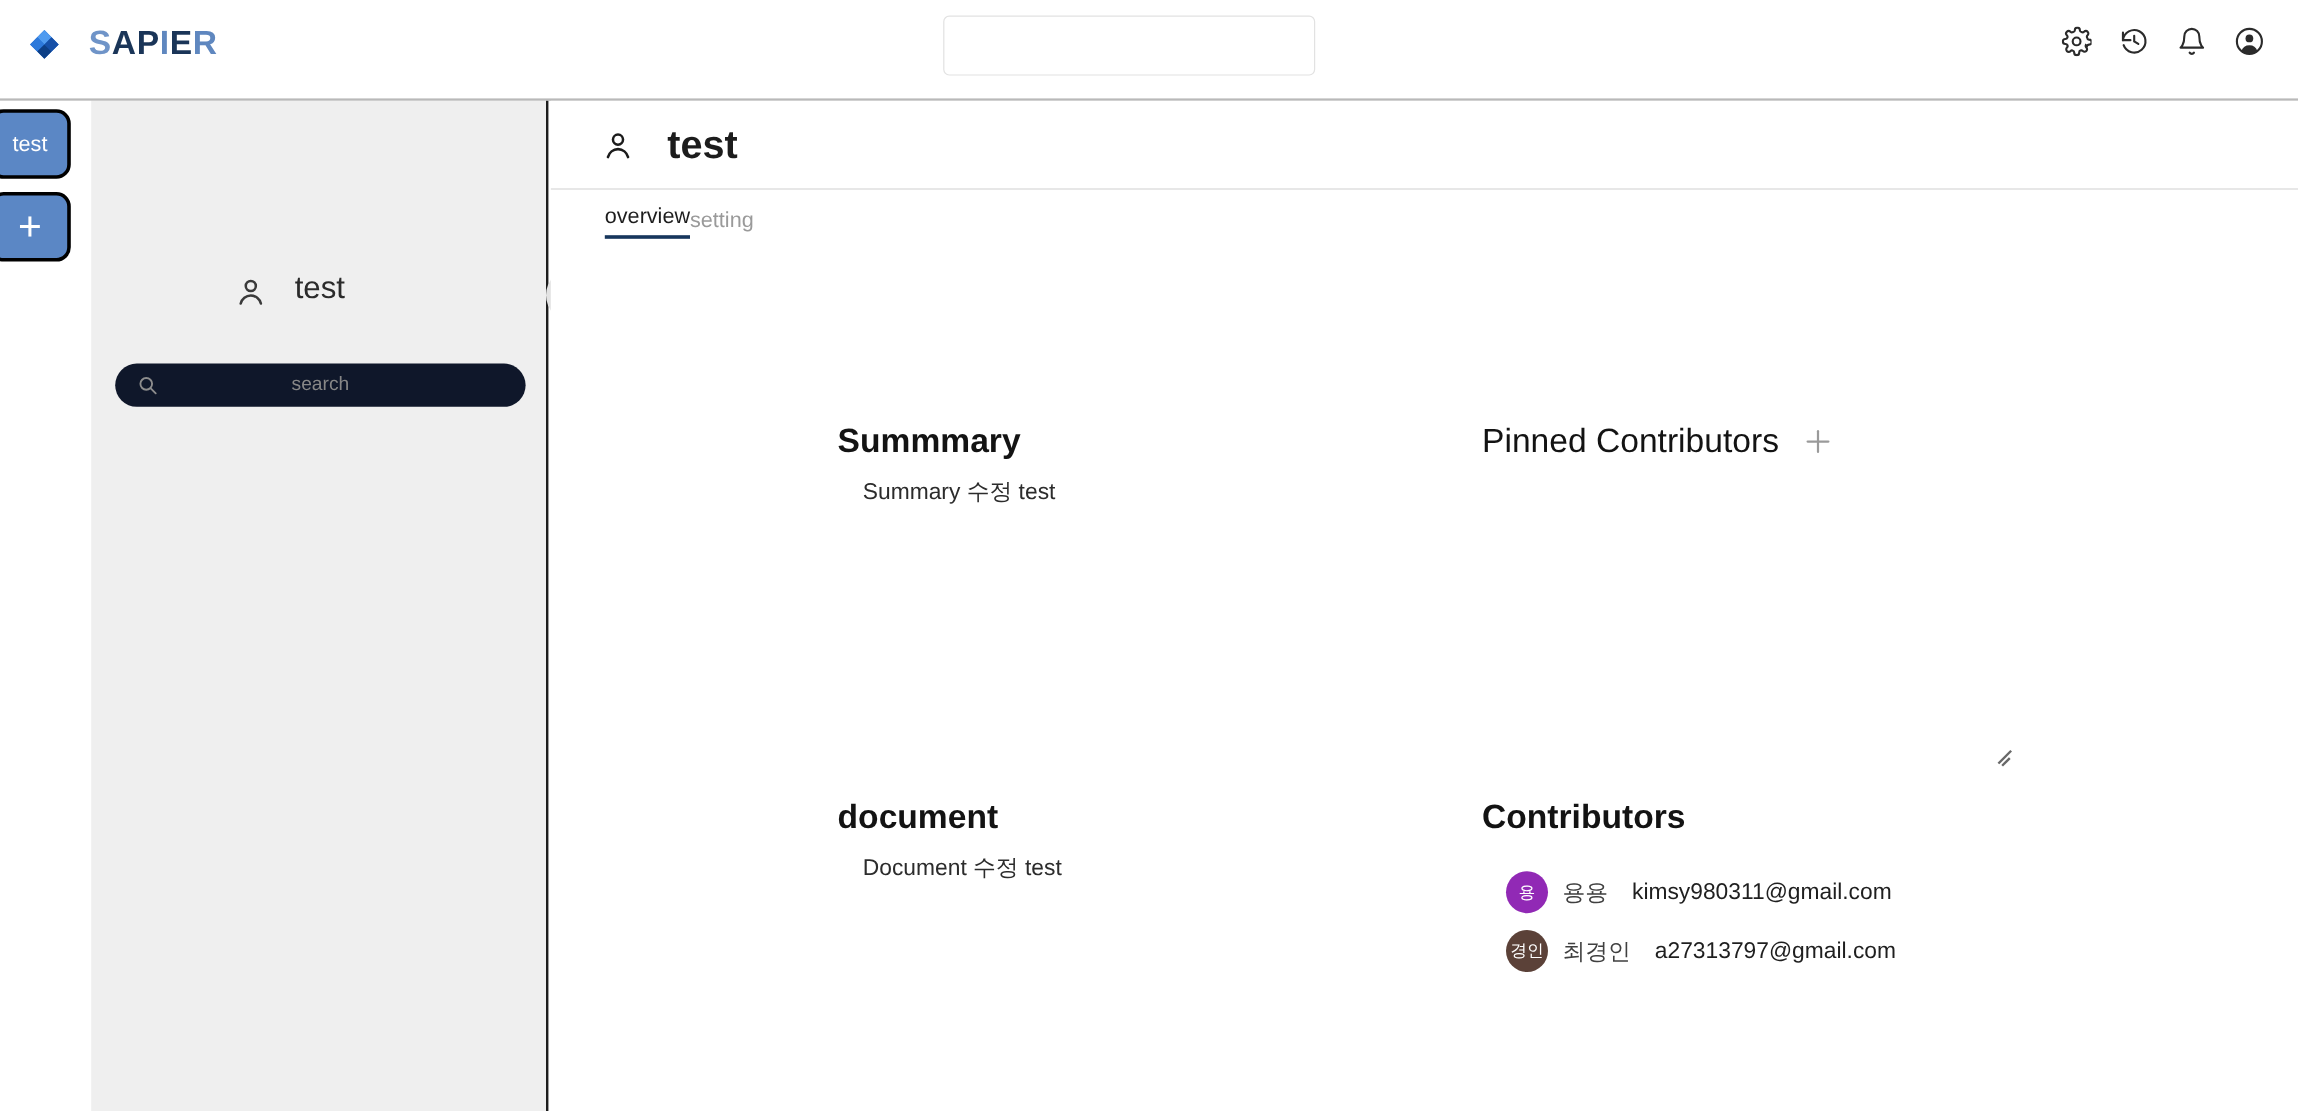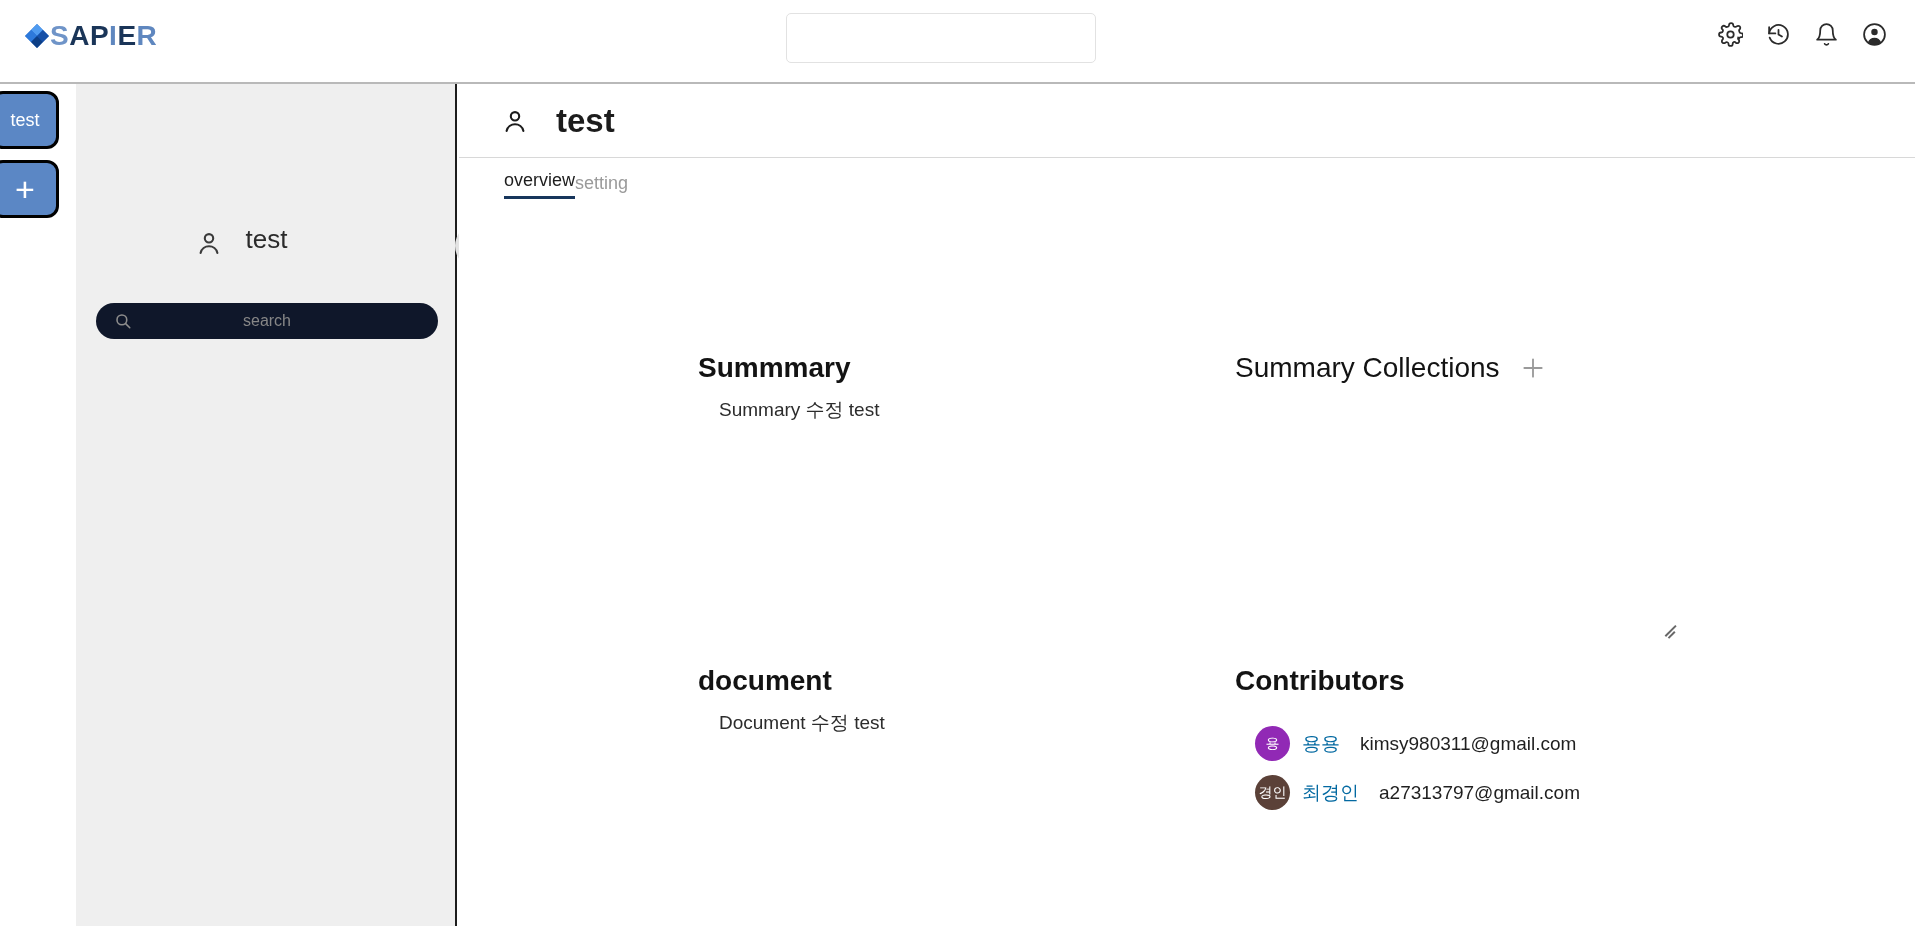--- a/index.html
+++ b/index.html
@@ -14,21 +14,21 @@
   
   .topbar {
     position: absolute; left: 0; top: 0;
     width: 1915px; height: 84px;
     background: #ffffff;
     border-bottom: 2px solid #b9b9b9;
     display: flex; align-items: center;
   }
   .logo-wrap {
     position: absolute; left: 24px; top: 22px;
-    display: flex; align-items: center; gap: 0;
+    display: flex; align-items: flex-end; gap: 24px;
   }
   .logo-gem { width: 26px; height: 26px; display: block; }
   .logo-text {
     font-size: 28px; font-weight: bold; letter-spacing: 0.5px;
     line-height: 1;
   }
   .logo-text .c1 { color: #6f94c8; }
   .logo-text .c2 { color: #1a3558; }
   .logo-text .c3 { color: #5f87bf; }
   .logo-text .c4 { color: #1a3558; }
@@ -186,21 +186,21 @@
   .contrib-row {
     display: flex; align-items: center; height: 49px; gap: 12px;
   }
   .avatar {
     width: 35px; height: 35px; border-radius: 50%;
     color: #ffffff; font-size: 14px;
     display: flex; align-items: center; justify-content: center;
     flex: 0 0 auto; font-family: "Liberation Sans", sans-serif;
   }
   .contrib-name {
-    font-size: 19px; color: #0369a1;
+    font-size: 19px; color: #404040;
     font-family: "Liberation Sans", sans-serif;
   }
   .contrib-email {
     font-size: 19px; color: #1f1f1f; margin-left: 8px;
     font-family: "Liberation Sans", sans-serif;
   }
 
   .resize-grip {
     position: absolute; width: 16px; height: 16px; cursor: nwse-resize;
   }
@@ -302,21 +302,21 @@
   </div>
 
   <div class="panel-title summary-title">Summmary</div>
   <div class="panel-body summary-text">Summary 수정 test</div>
   <div class="resize-grip grip-summary"></div>
 
   <div class="panel-title doc-title">document</div>
   <div class="panel-body doc-text">Document 수정 test</div>
 
   <div class="pinned-head">
-    <span class="pinned-title">Summary Collections</span>
+    <span class="pinned-title">Pinned Contributors</span>
     <svg class="pin-add" viewBox="0 0 24 24" stroke="#9a9a9a" stroke-width="1.7" stroke-linecap="round">
       <line x1="12" y1="4" x2="12" y2="20"></line>
       <line x1="4" y1="12" x2="20" y2="12"></line>
     </svg>
   </div>
 
   <div class="contrib-title">Contributors</div>
   <div class="contrib-list">
     <div class="contrib-row">
       <span class="avatar" style="background:#9129b5">용</span>

